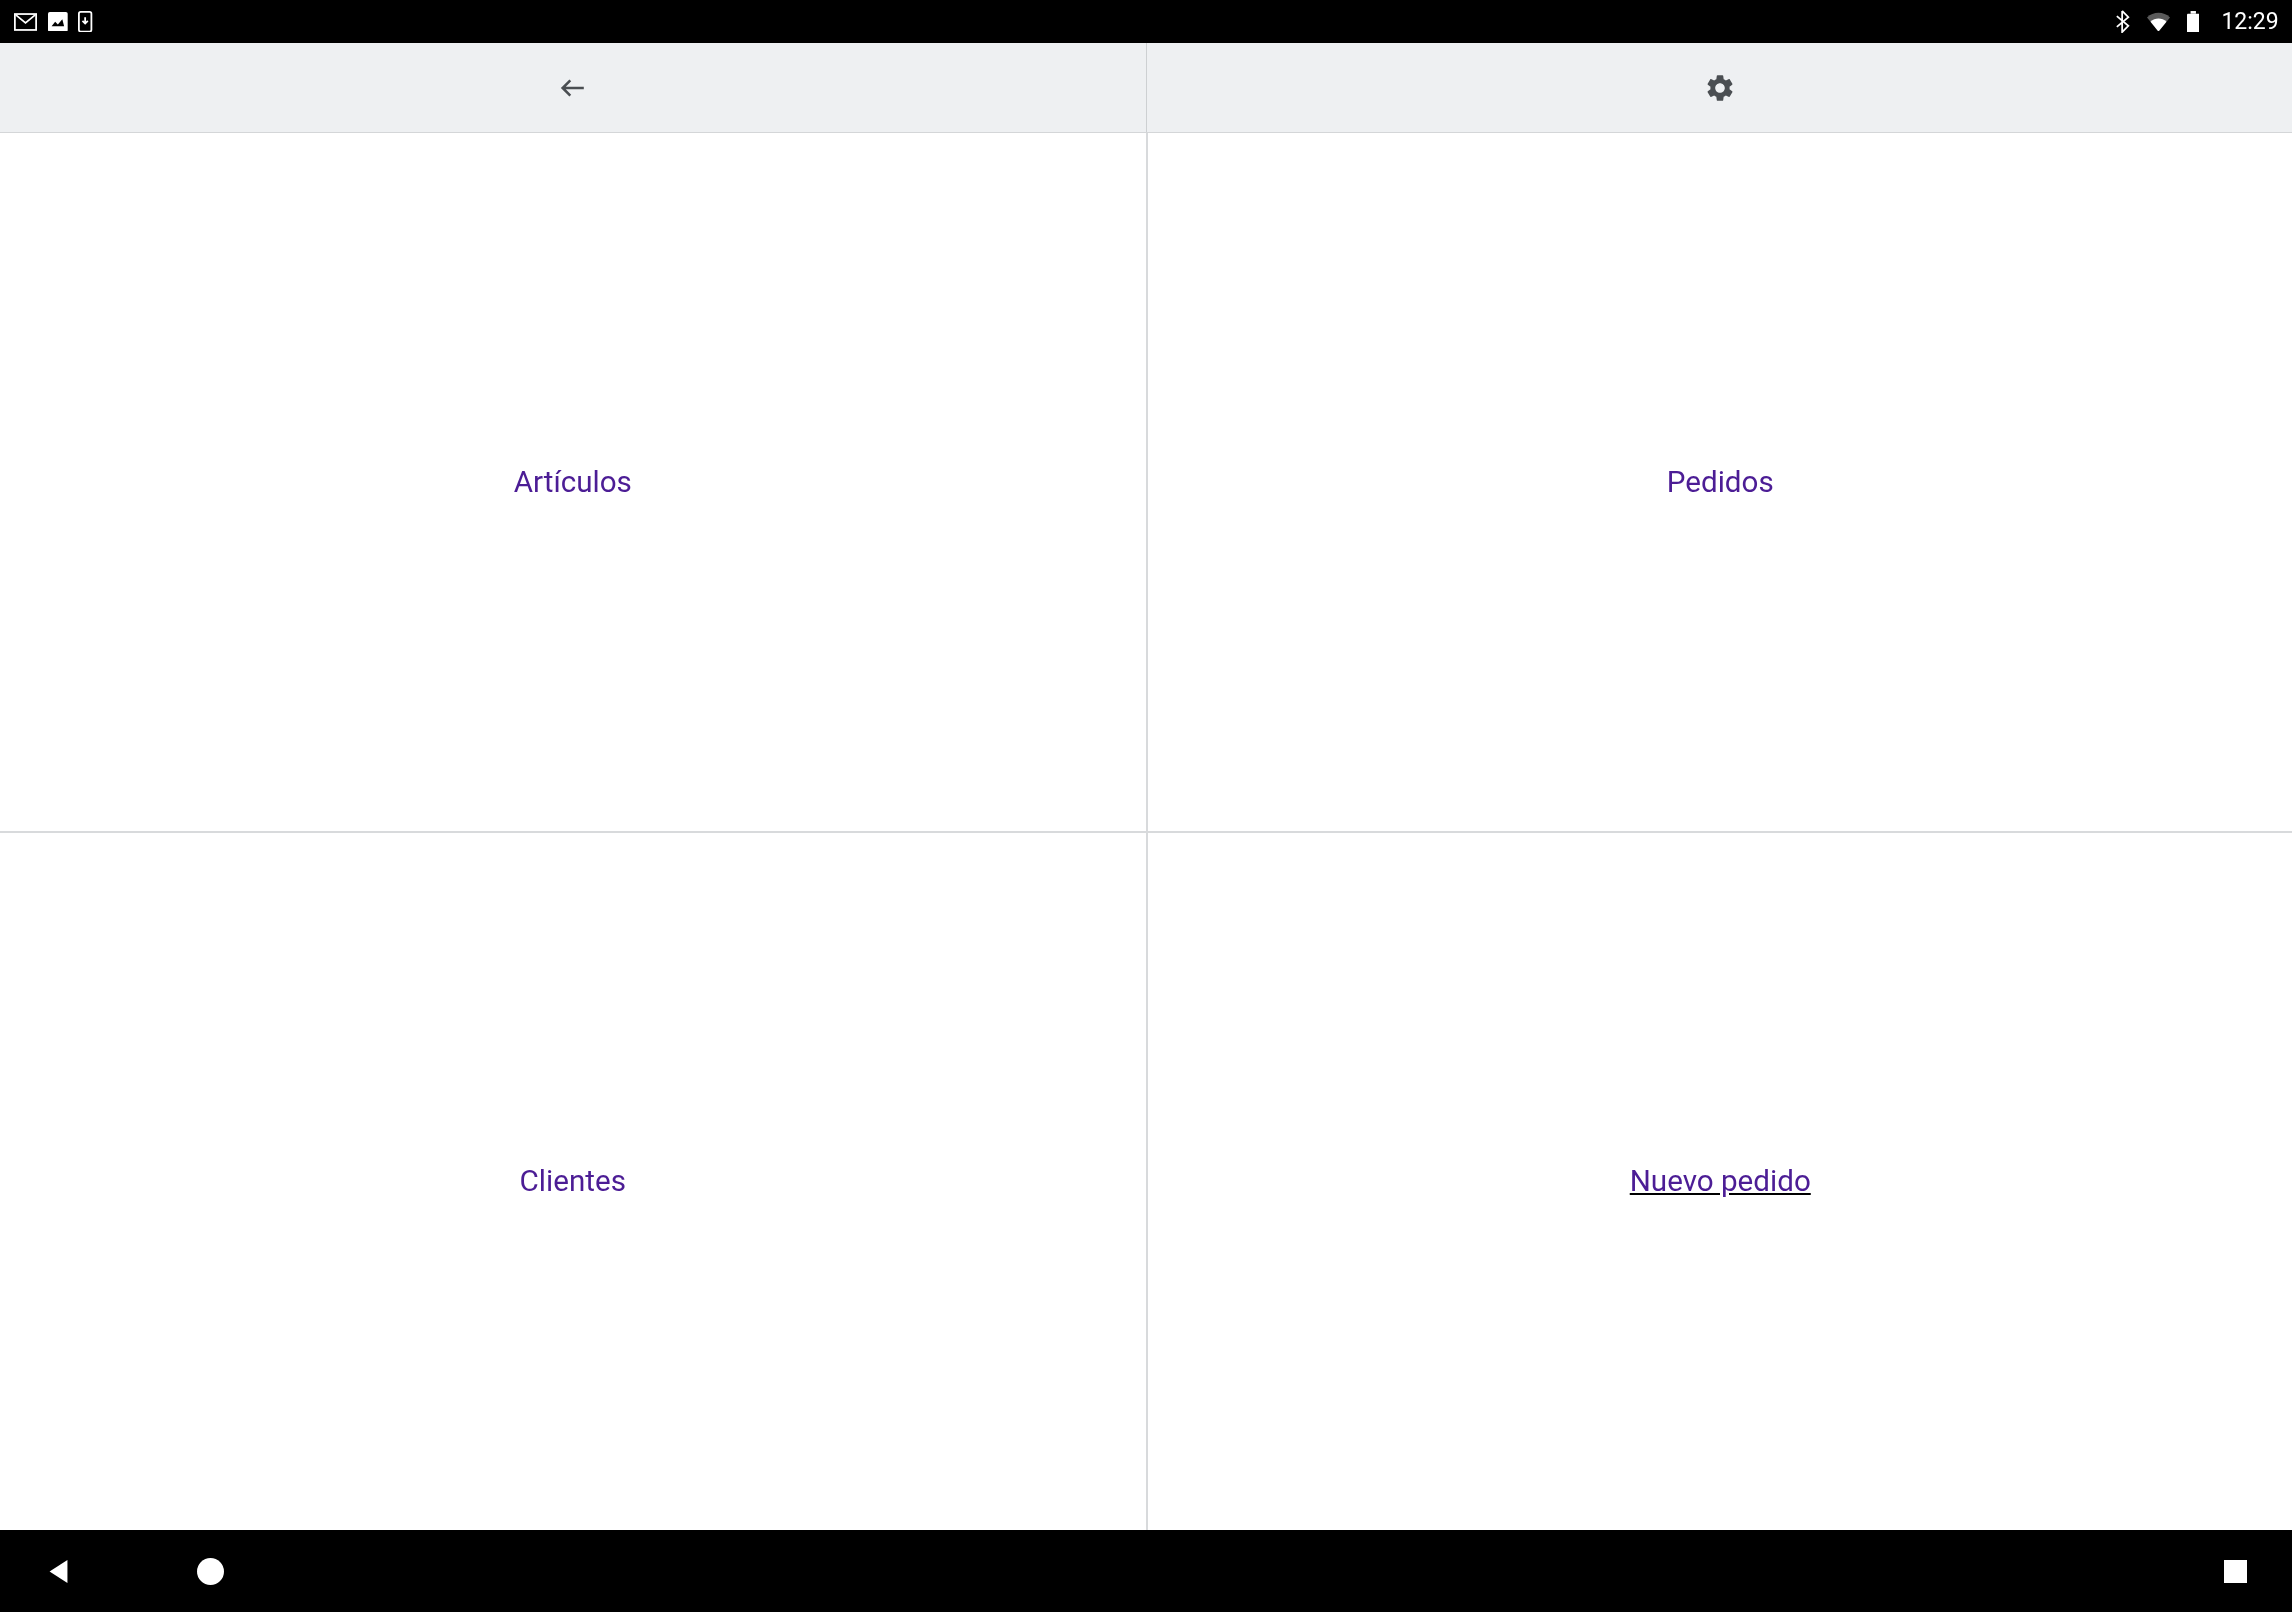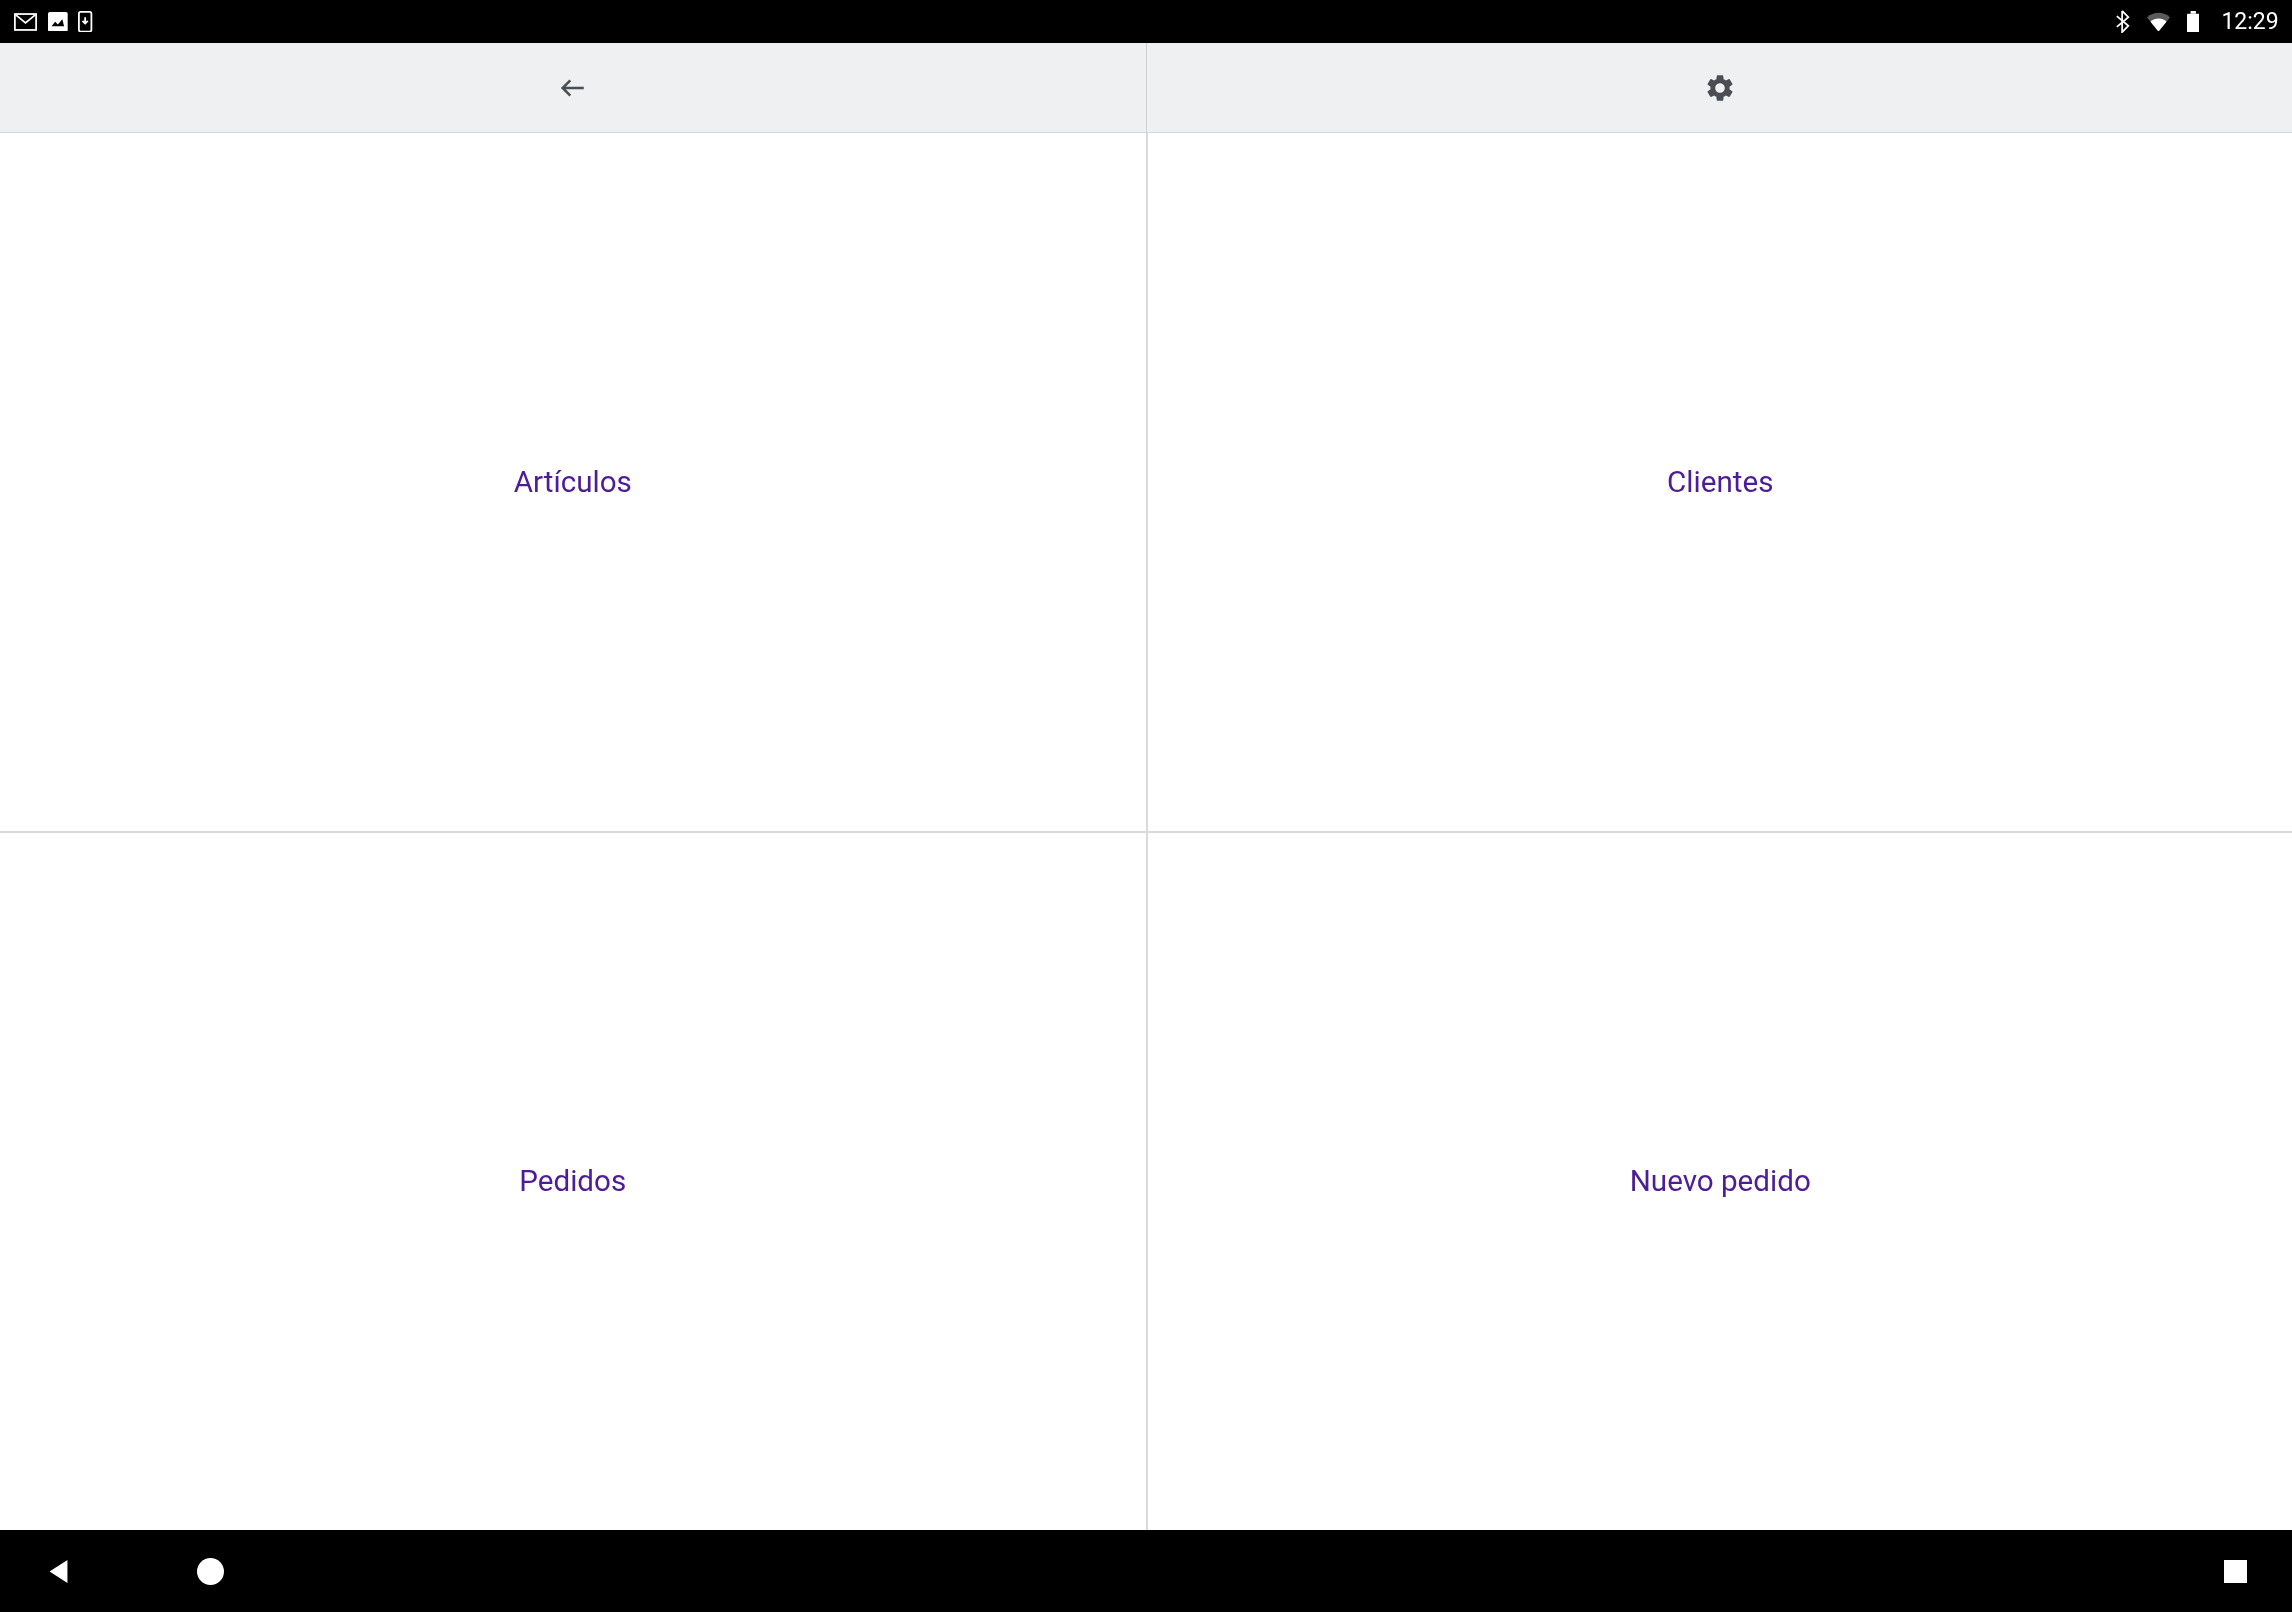--- a/index.html
+++ b/index.html
@@ -90,21 +90,21 @@
       align-items: center;
       justify-content: center;
       border: 0.9px solid #d8dadc;
       cursor: pointer;
       background: #ffffff;
     }
     
     .tile:nth-child(1) { border-top: none; border-left: none; }
     .tile:nth-child(2) { border-top: none; border-right: none; }
     .tile:nth-child(3) { border-bottom: none; border-left: none; }
-    .tile:nth-child(4) { border-bottom: none; border-right: none; }
+    .tile:nth-child(4) { border-bottom: none; border-right: none; text-decoration: underline; }
     
     .tile-label {
       font-size: 29.6px;
       color: #4c1d95;
       font-weight: 400;
     }
     
     .nav-bar {
       height: 82px;
       background: #000000;
@@ -216,24 +216,24 @@
       </span>
     </div>
   </div>
 </div>
 
 <div class="main-content">
   <div class="tile">
     <span class="tile-label">Artículos</span>
   </div>
   <div class="tile">
+    <span class="tile-label">Pedidos</span>
+  </div>
+  <div class="tile">
     <span class="tile-label">Clientes</span>
-  </div>
-  <div class="tile">
-    <span class="tile-label">Pedidos</span>
   </div>
   <div class="tile">
     <span class="tile-label">Nuevo pedido</span>
   </div>
 </div>
 
 <div class="nav-bar">
   <div class="nav-left">
     <div class="nav-button">
       <span>

